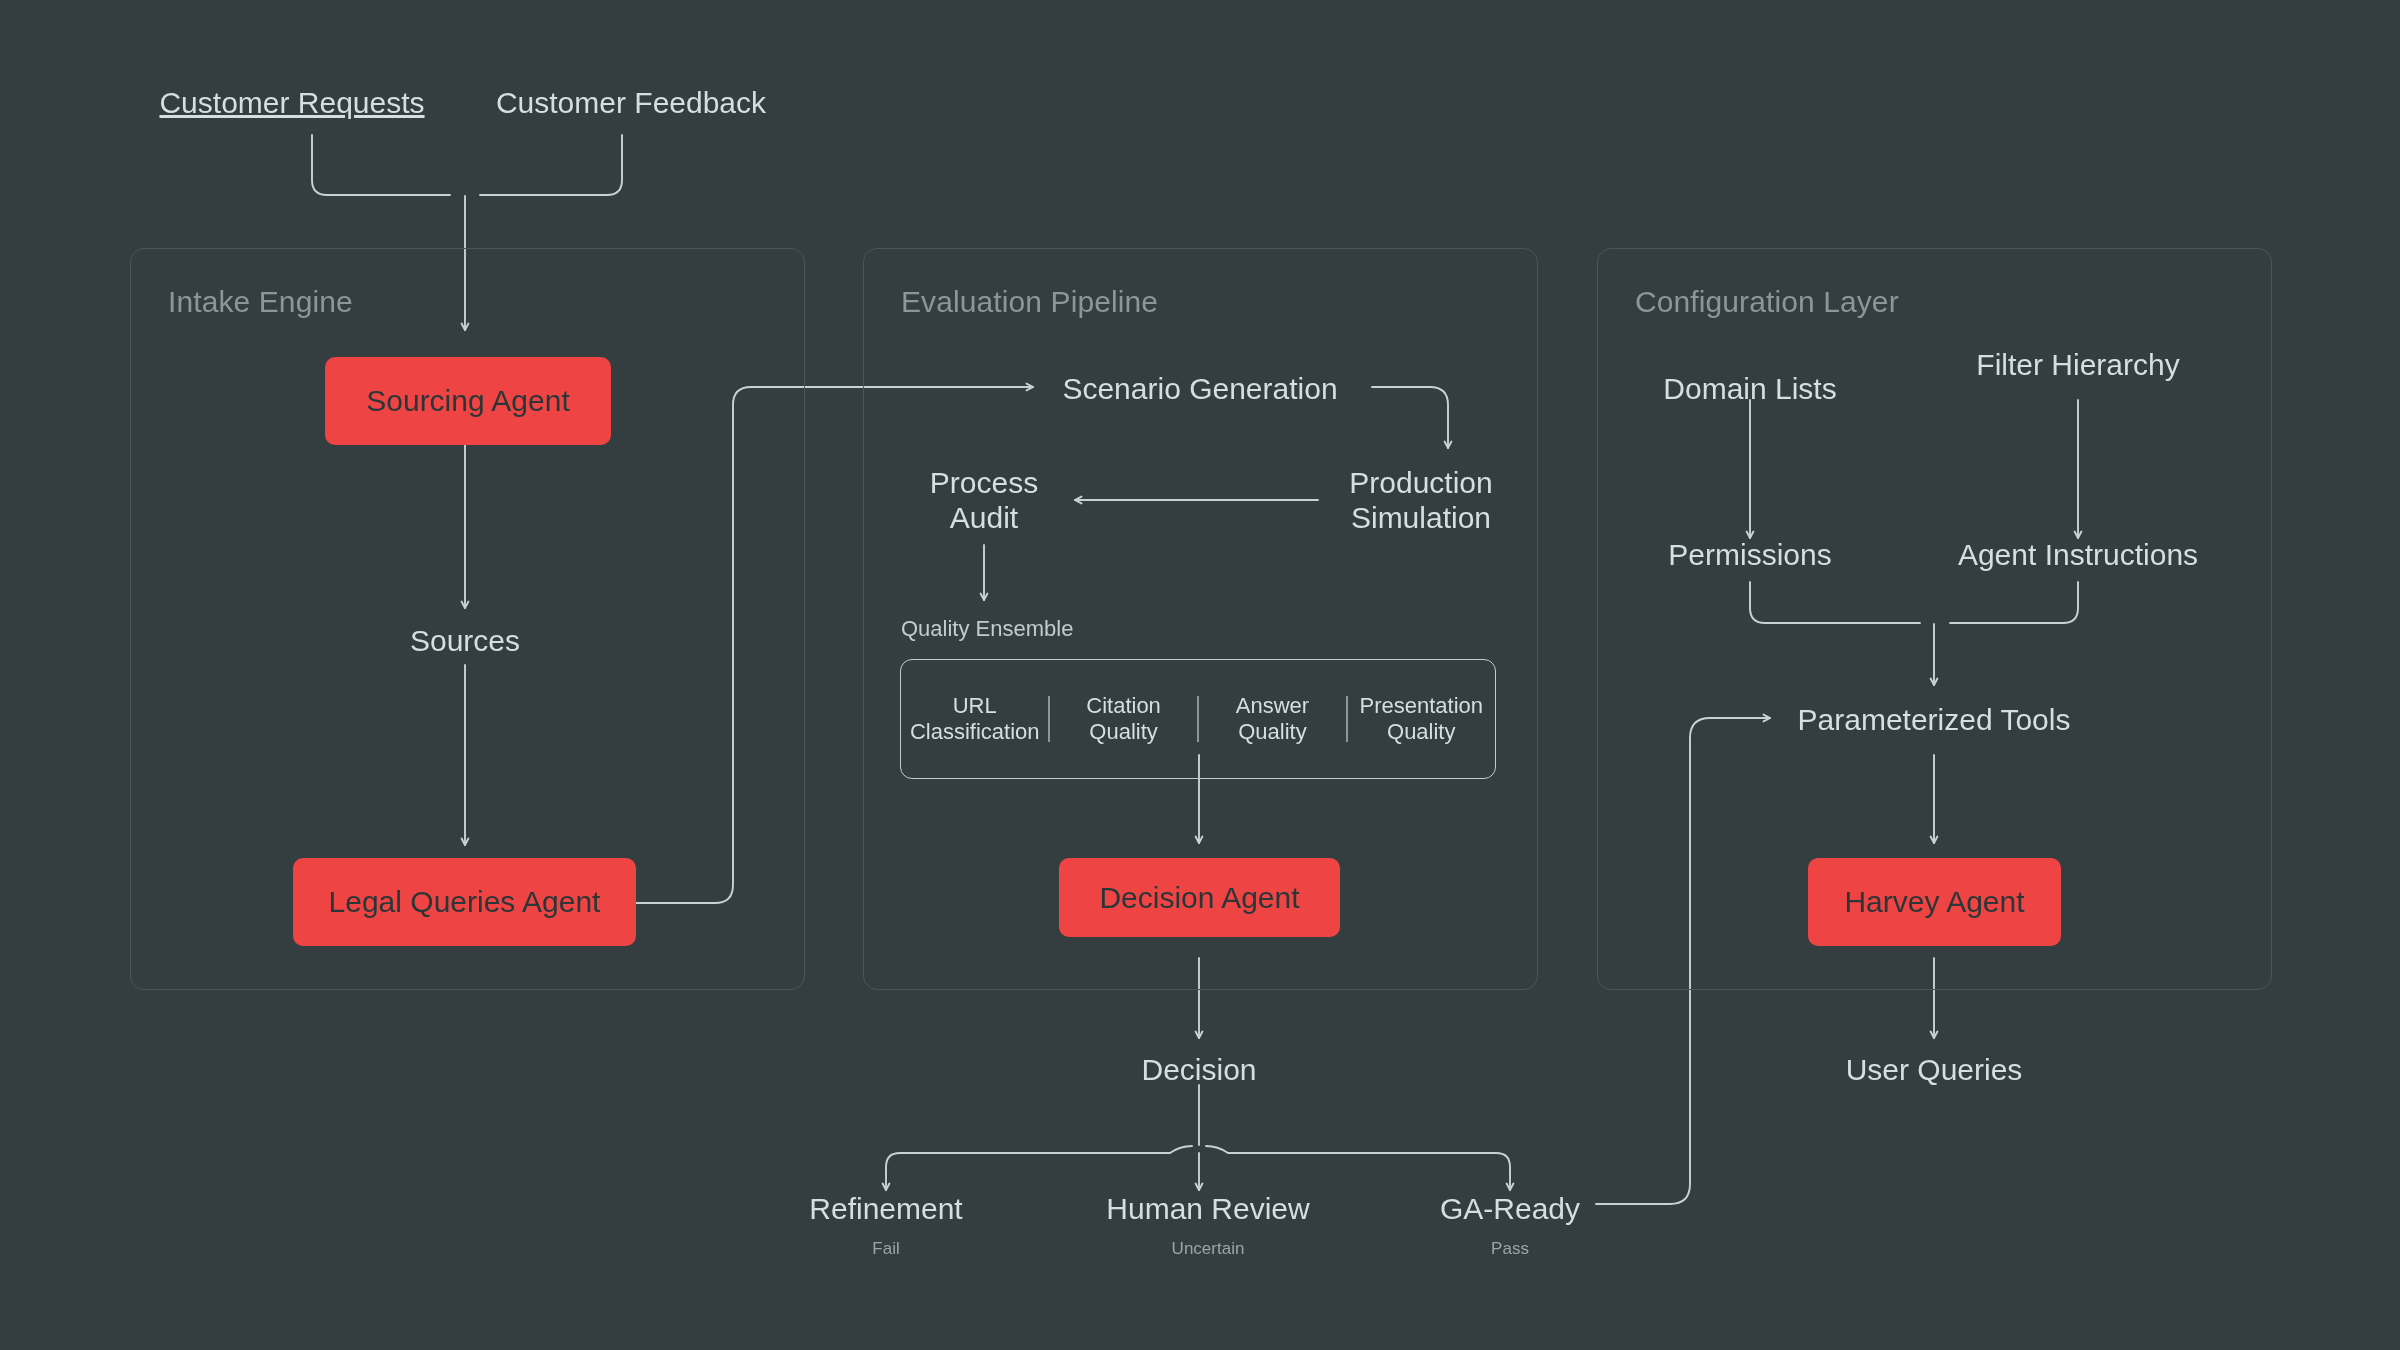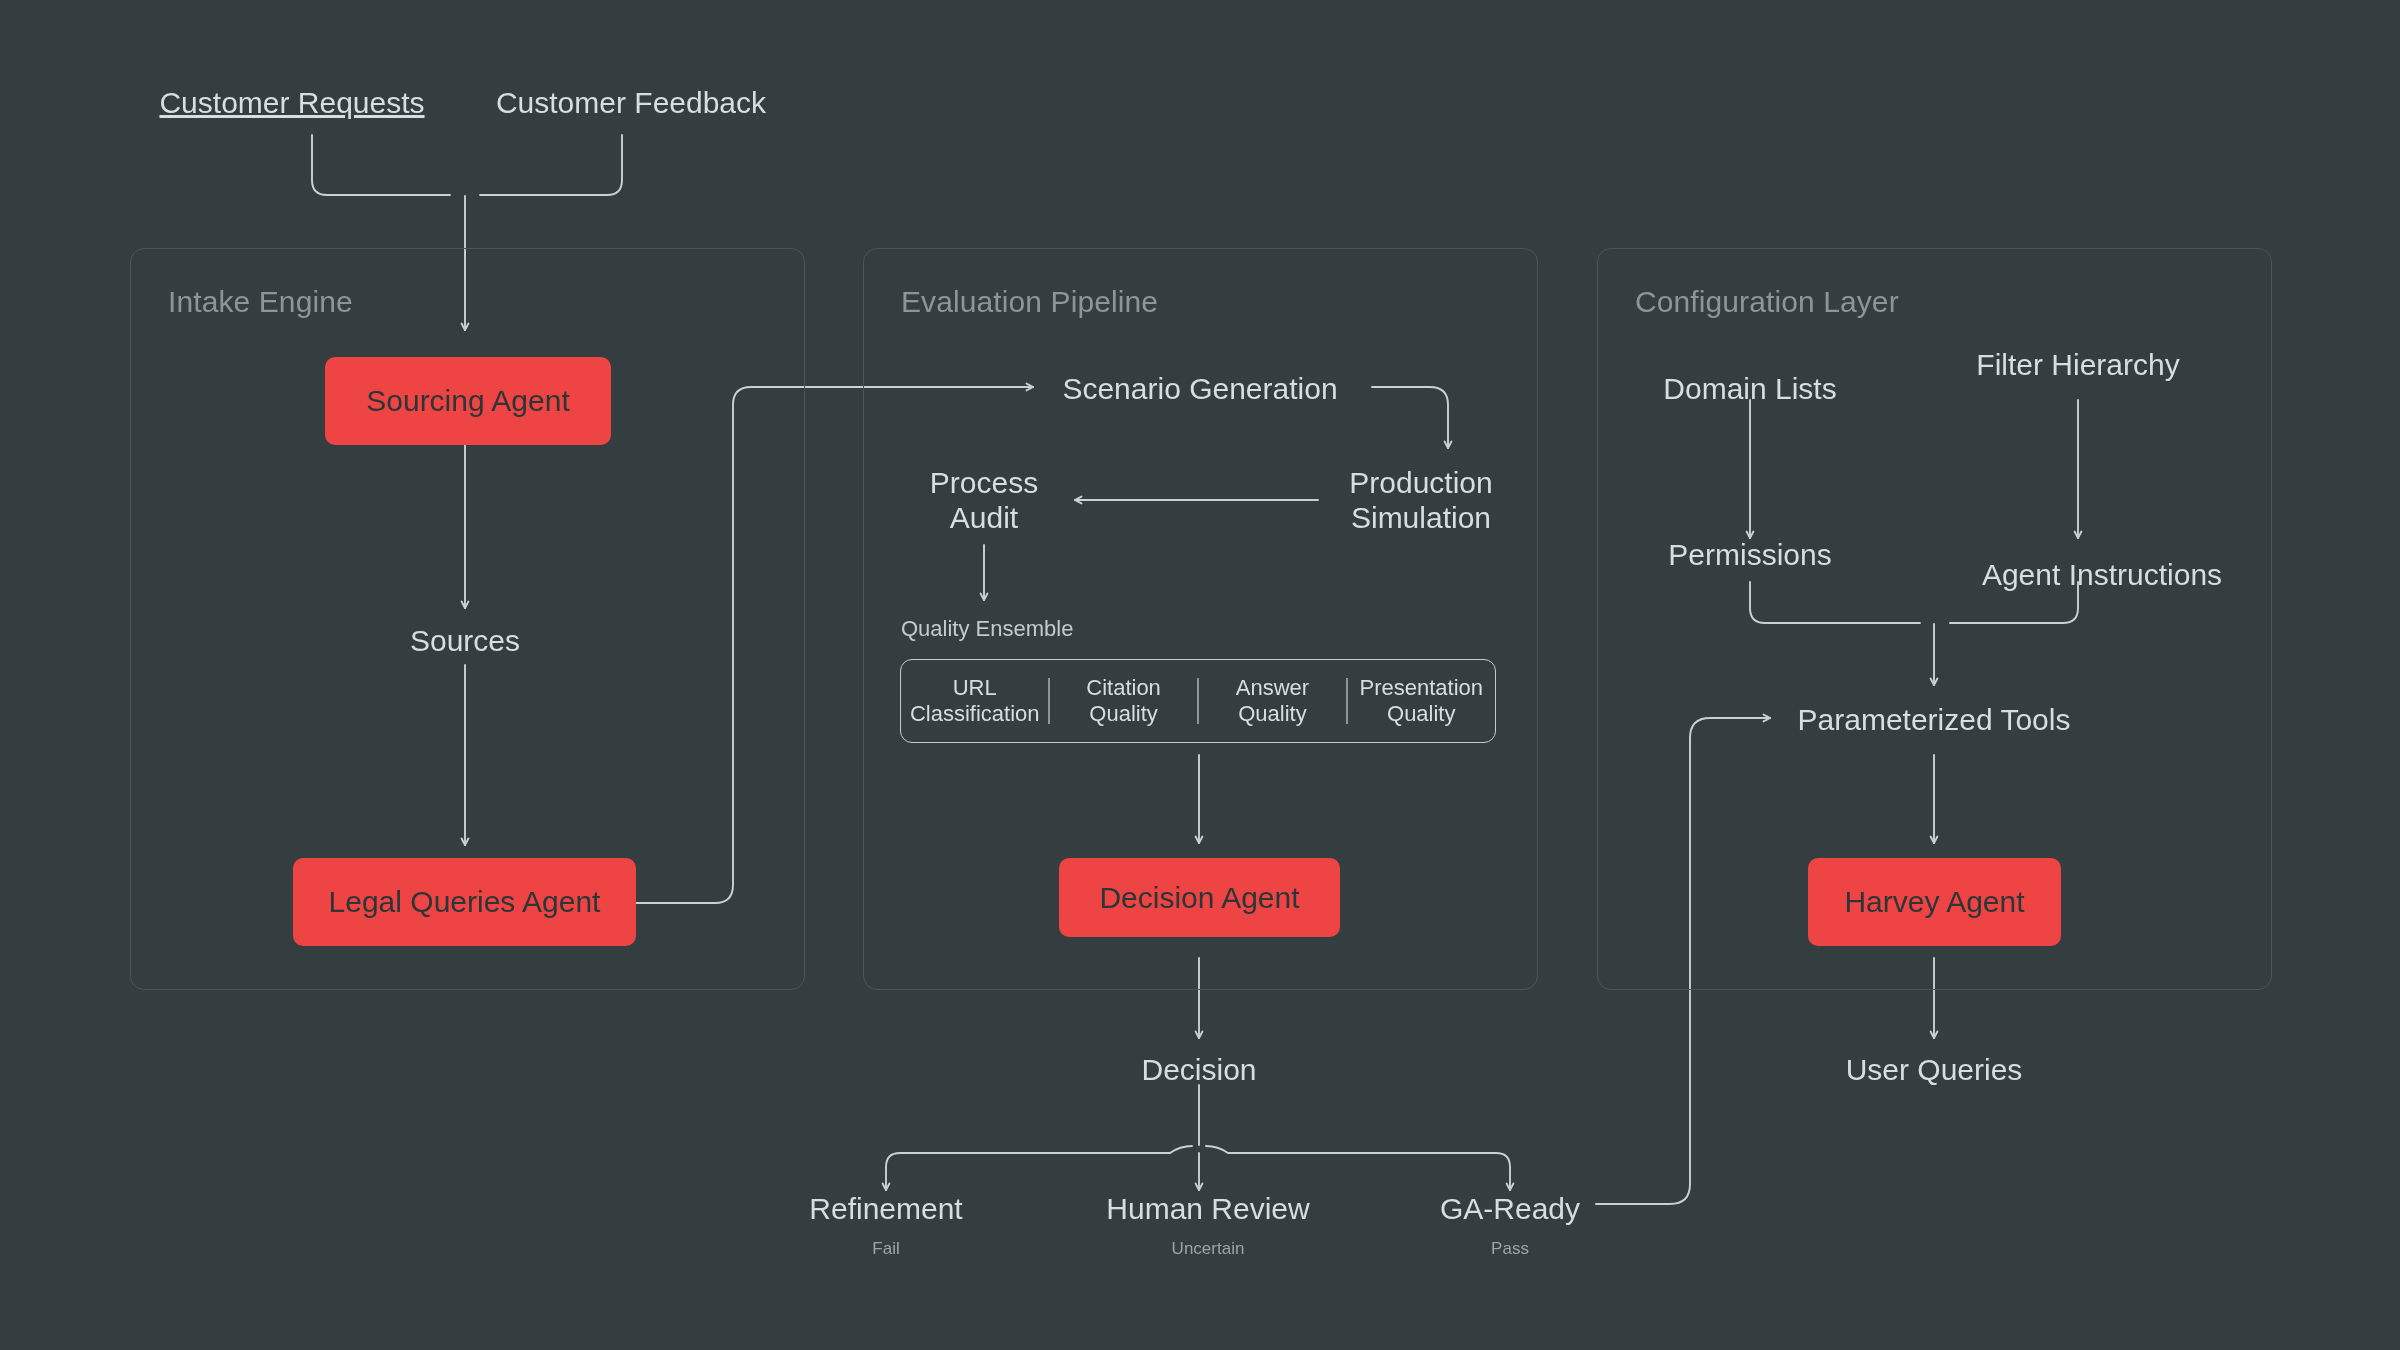--- a/index.html
+++ b/index.html
@@ -175,21 +175,21 @@
     <div>Simulation</div>
   </div>
 
   <div class="node-label two-line" style="left:984px; top:466px;">
     <div>Process</div>
     <div>Audit</div>
   </div>
 
   <div class="small-title" style="left:901px; top:616px;">Quality Ensemble</div>
 
-  <div class="ensemble-box" style="left:900px; top:659px; width:596px; height:84px;">
+  <div class="ensemble-box" style="left:900px; top:659px; width:596px; height:120px;">
     <div class="ensemble-cell">
       <div>URL</div>
       <div>Classification</div>
     </div>
     <div class="ensemble-div"></div>
     <div class="ensemble-cell">
       <div>Citation</div>
       <div>Quality</div>
     </div>
     <div class="ensemble-div"></div>
@@ -208,21 +208,21 @@
     <span>Decision Agent</span>
   </div>
 
   <div class="panel" style="left:1597px; top:248px; width:675px; height:742px;"></div>
   <div class="panel-title" style="left:1635px; top:285px;">Configuration Layer</div>
 
   <div class="node-label" style="left:1750px; top:372px;">Domain Lists</div>
   <div class="node-label" style="left:2078px; top:348px;">Filter Hierarchy</div>
 
   <div class="node-label" style="left:1750px; top:538px;">Permissions</div>
-  <div class="node-label" style="left:2078px; top:558px;margin-left:24px;">Agent Instructions</div>
+  <div class="node-label" style="left:2078px; top:538px;">Agent Instructions</div>
 
   <div class="node-label" style="left:1934px; top:703px;">Parameterized Tools</div>
 
   <div class="agent-box" style="left:1808px; top:858px; width:253px; height:88px;">
     <span>Harvey Agent</span>
   </div>
 
   <div class="node-label" style="left:1934px; top:1053px;">User Queries</div>
 
   <div class="node-label" style="left:1199px; top:1053px;">Decision</div>

